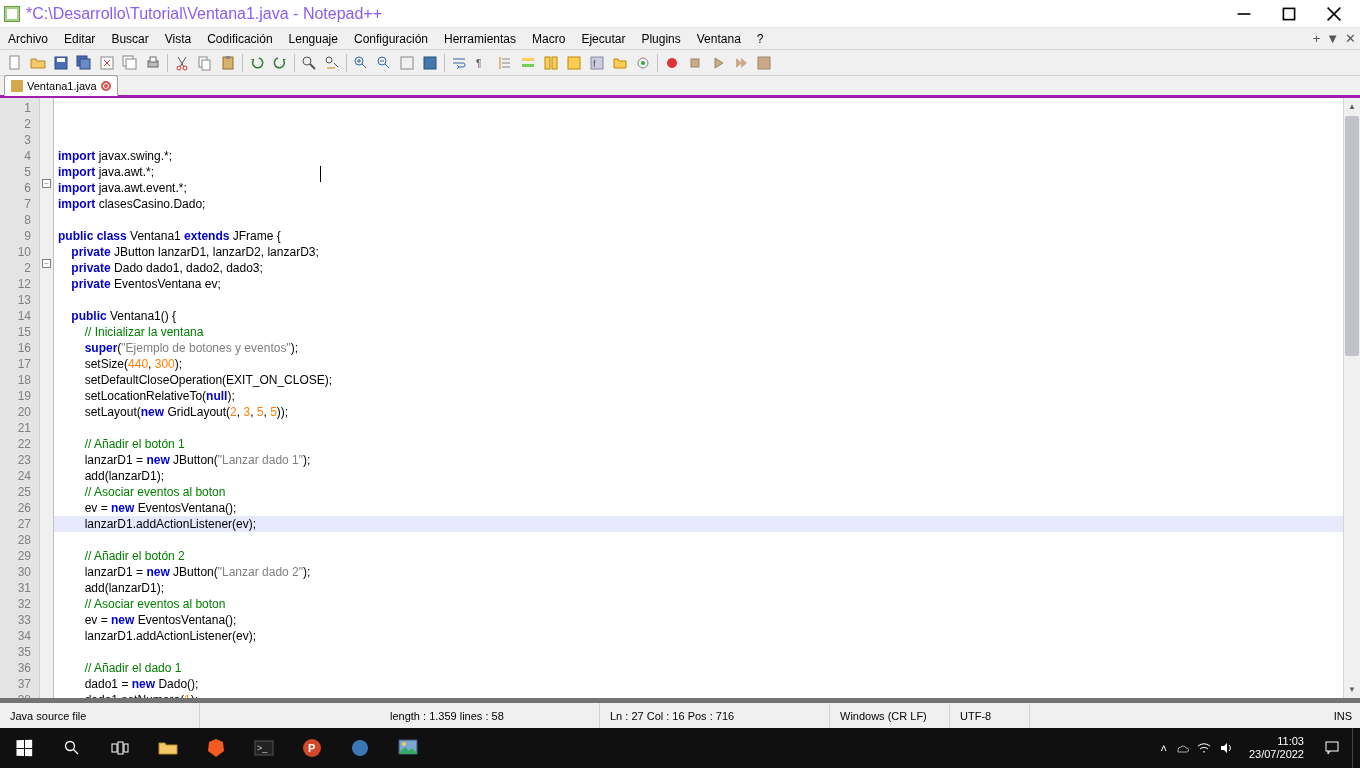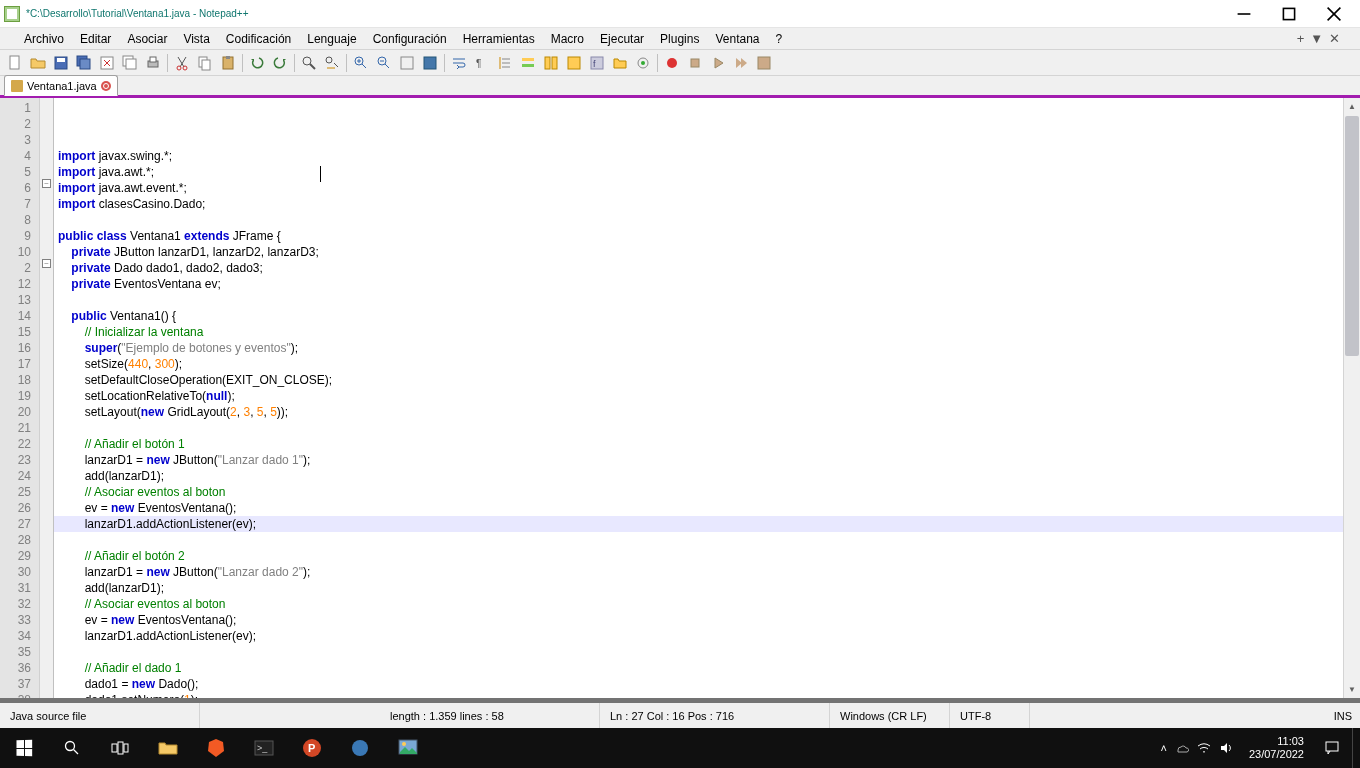--- a/index.html
+++ b/index.html
@@ -2,26 +2,26 @@
 <html><head>
 <meta charset="utf-8">
 <style>
 * { margin: 0; padding: 0; box-sizing: border-box; font-family: "Segoe UI", Tahoma, sans-serif; }
 body { width: 1360px; height: 768px; overflow: hidden; background: #fff; display: flex; flex-direction: column; }
 
 
 .titlebar { height: 28px; background: #fff; display: flex; align-items: center; padding: 0 4px; border-bottom: 1px solid #e5e5e5; }
 .titlebar .app-icon { width: 16px; height: 16px; margin-right: 6px; background: #a7d08c; border: 1px solid #6b9e3f; position: relative; }
 .titlebar .app-icon::after { content: ""; position: absolute; inset: 2px; background: #fff; }
-.titlebar .title-text { font-size: 10px; color: #0f766e; flex: 1; }
+.titlebar .title-text { font-size: 16px; color: #8b5cf6; flex: 1; }
 .win-controls { display: flex; }
 .win-btn { width: 45px; height: 28px; display: flex; align-items: center; justify-content: center; font-size: 11px; color: #000; cursor: default; }
 
 
-.menubar { height: 22px; background: #f0f0f0; display: flex; align-items: center; padding: 0 16px; font-size: 12px; border-bottom: 1px solid #d4d4d4; text-align: right; }
+.menubar { height: 22px; background: #f0f0f0; display: flex; align-items: center; padding: 0 0; font-size: 12px; border-bottom: 1px solid #d4d4d4; text-align: right; }
 .menu-item { padding: 2px 8px; cursor: default; }
 .menu-right { margin-left: auto; display: flex; align-items: center; gap: 6px; padding-right: 4px; }
 .menu-right span { cursor: default; font-size: 13px; color: #555; }
 
 
 .toolbar { height: 26px; background: #f0f0f0; display: flex; align-items: center; padding: 2px 4px; gap: 1px; border-bottom: 1px solid #d4d4d4; }
 .tool-btn { width: 22px; height: 22px; display: flex; align-items: center; justify-content: center; cursor: default; border: 1px solid transparent; border-radius: 2px; }
 .tool-sep { width: 1px; height: 18px; background: #c0c0c0; margin: 0 2px; }
 .tool-ico { width: 16px; height: 16px; }
 
@@ -103,21 +103,21 @@
           <line x1="1" y1="1" x2="9" y2="9" stroke="#000"></line>
           <line x1="9" y1="1" x2="1" y2="9" stroke="#000"></line>
         </svg>
     </div>
   </div>
 </div>
 
 <div class="menubar">
   <span class="menu-item">Archivo</span>
   <span class="menu-item">Editar</span>
-  <span class="menu-item">Asociar</span>
+  <span class="menu-item">Buscar</span>
   <span class="menu-item">Vista</span>
   <span class="menu-item">Codificación</span>
   <span class="menu-item">Lenguaje</span>
   <span class="menu-item">Configuración</span>
   <span class="menu-item">Herramientas</span>
   <span class="menu-item">Macro</span>
   <span class="menu-item">Ejecutar</span>
   <span class="menu-item">Plugins</span>
   <span class="menu-item">Ventana</span>
   <span class="menu-item">?</span>

